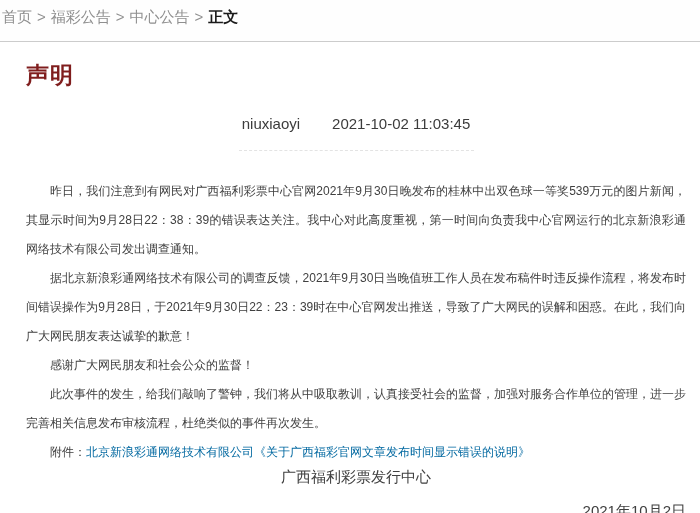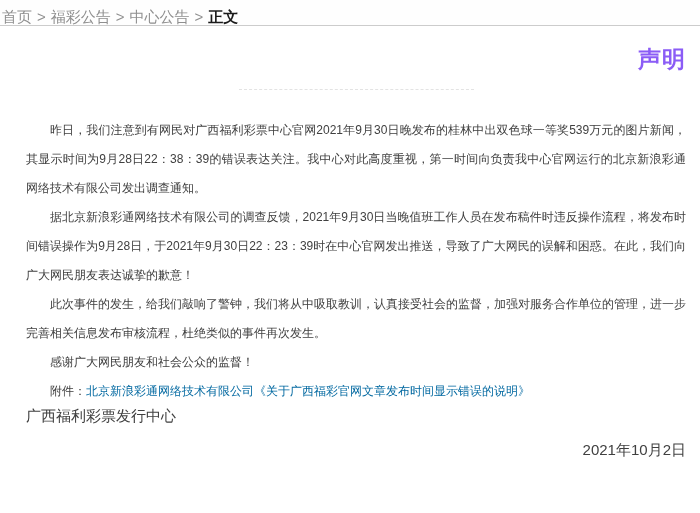--- a/index.html
+++ b/index.html
@@ -11,21 +11,21 @@
     height: 513px;
     overflow: hidden;
     background: #ffffff;
     font-family: "Liberation Sans", "DejaVu Sans", sans-serif;
     -webkit-font-smoothing: antialiased;
   }
 
   
   .breadcrumb-bar {
     box-sizing: border-box;
-    height: 26px;
+    height: 42px;
     padding: 8px 0 0 2px;
     background: #fefefe;
     border-bottom: 1px solid #cccccc;
     font-size: 15px;
     line-height: 18px;
     color: #8f8f8f;
     white-space: nowrap;
   }
   .crumb {
     color: #8f8f8f;
@@ -40,25 +40,25 @@
     color: #1a1a1a;
     font-weight: bold;
   }
 
   
   .article {
     padding: 0 14px 0 26px;
   }
   .article-title {
     margin: 21px 0 0 0;
-    text-align: right;
+    text-align: left;
     font-size: 23px;
     line-height: 24px;
     font-weight: bold;
-    color: #8b5cf6;
+    color: #7f1d1d;
     letter-spacing: 1px;
   }
   .article-meta {
     margin-top: 29px;
     text-align: center;
     font-size: 15px;
     line-height: 16px;
     color: #3c3c3c;
   }
   .article-meta .meta-author {
@@ -84,21 +84,21 @@
     text-align: justify;
   }
   .attachment-link {
     color: #0369a1;
     cursor: pointer;
     text-decoration: none;
   }
 
   .signature {
     margin-top: 0;
-    text-align: left;
+    text-align: center;
     font-size: 15px;
     line-height: 20px;
     color: #404040;
   }
   .signature-date {
     margin-top: 14px;
     text-align: right;
     font-size: 15px;
     line-height: 20px;
     color: #404040;
@@ -108,27 +108,30 @@
 <body>
 
 <nav class="breadcrumb-bar">
   <a class="crumb">首页</a><span class="crumb-sep">&gt;</span><a class="crumb">福彩公告</a><span class="crumb-sep">&gt;</span><a class="crumb">中心公告</a><span class="crumb-sep">&gt;</span><span class="crumb-current">正文</span>
 </nav>
 
 <main class="article">
 
   <h1 class="article-title">声明</h1>
 
+  <div class="article-meta">
+    <span class="meta-author">niuxiaoyi</span><span>2021-10-02 11:03:45</span>
+  </div>
 
   <hr class="dashed-divider">
 
   <div class="article-body">
     <p>昨日，我们注意到有网民对广西福利彩票中心官网2021年9月30日晚发布的桂林中出双色球一等奖539万元的图片新闻，其显示时间为9月28日22：38：39的错误表达关注。我中心对此高度重视，第一时间向负责我中心官网运行的北京新浪彩通网络技术有限公司发出调查通知。</p>
     <p>据北京新浪彩通网络技术有限公司的调查反馈，2021年9月30日当晚值班工作人员在发布稿件时违反操作流程，将发布时间错误操作为9月28日，于2021年9月30日22：23：39时在中心官网发出推送，导致了广大网民的误解和困惑。在此，我们向广大网民朋友表达诚挚的歉意！</p>
+    <p>感谢广大网民朋友和社会公众的监督！</p>
     <p>此次事件的发生，给我们敲响了警钟，我们将从中吸取教训，认真接受社会的监督，加强对服务合作单位的管理，进一步完善相关信息发布审核流程，杜绝类似的事件再次发生。</p>
-    <p>感谢广大网民朋友和社会公众的监督！</p>
     <p><span>附件：</span><a class="attachment-link">北京新浪彩通网络技术有限公司《关于广西福彩官网文章发布时间显示错误的说明》</a></p>
   </div>
 
   <div class="signature">广西福利彩票发行中心</div>
   <div class="signature-date">2021年10月2日</div>
 
 </main>
 
 </body></html>

